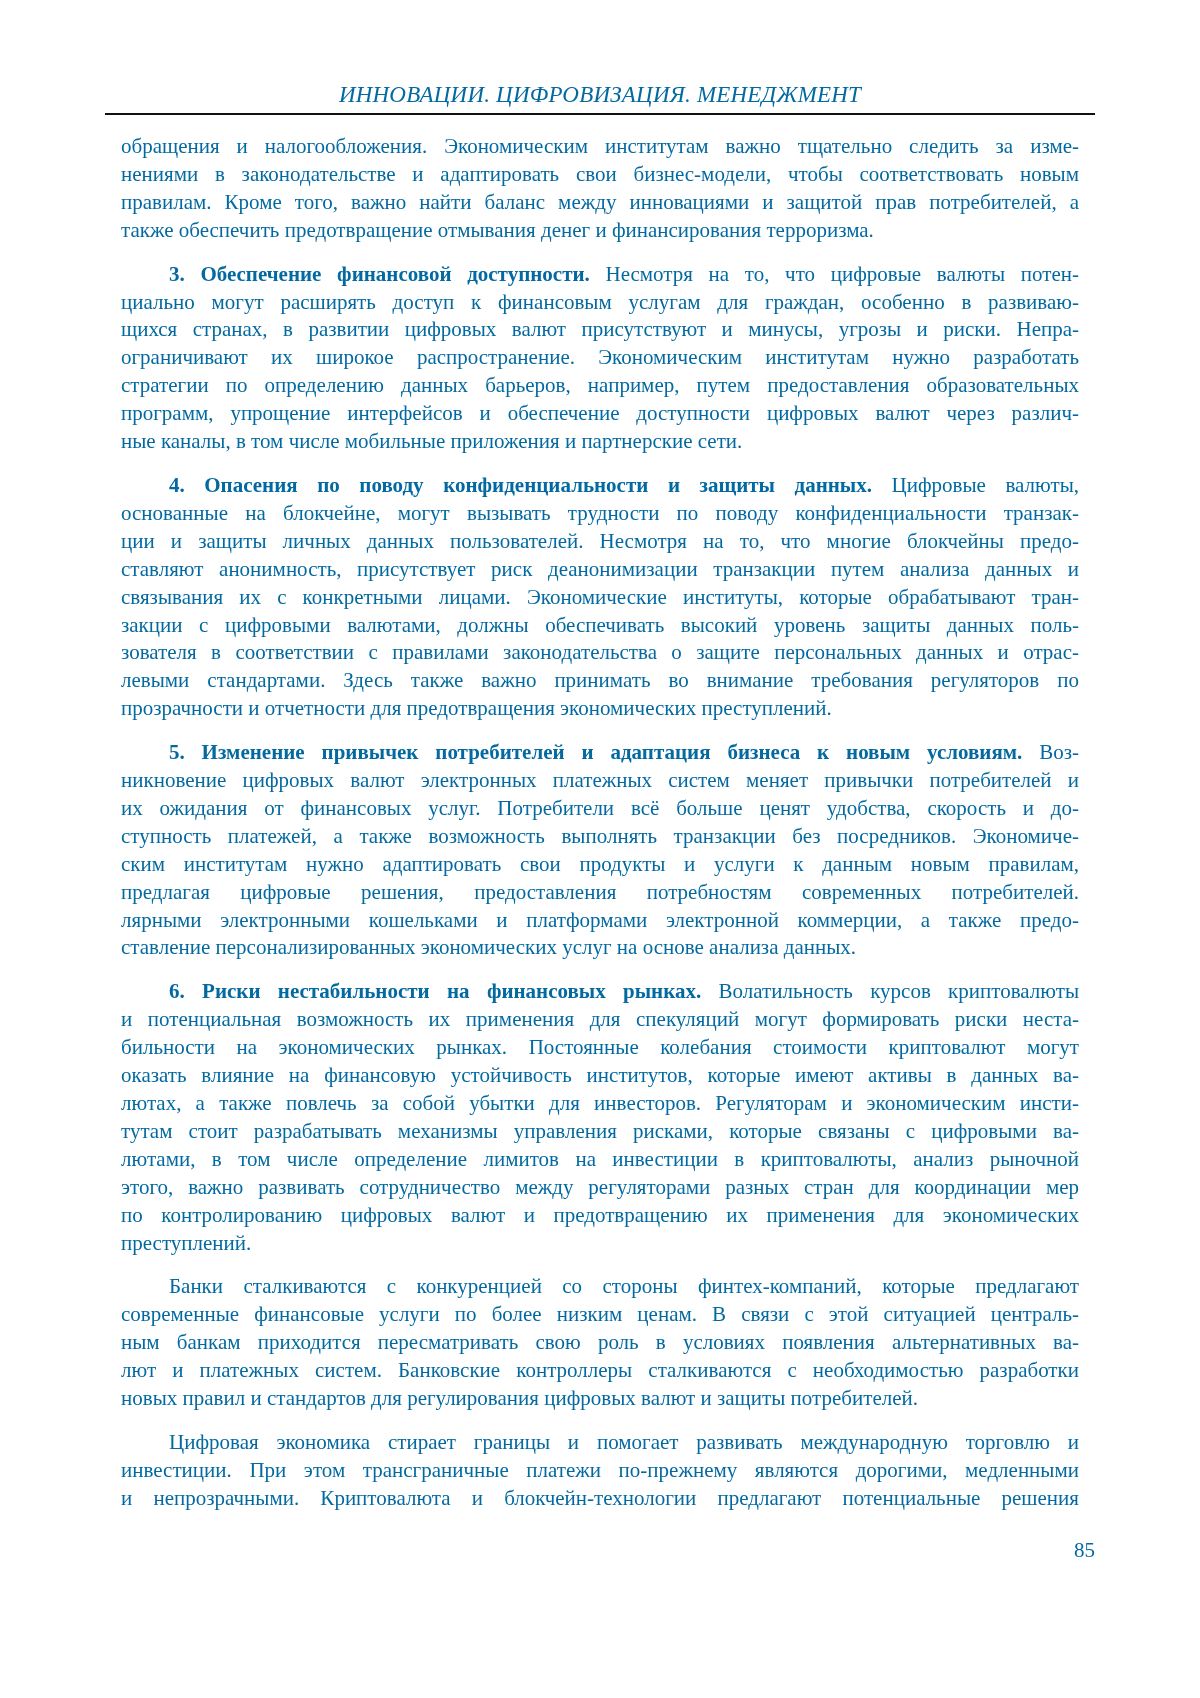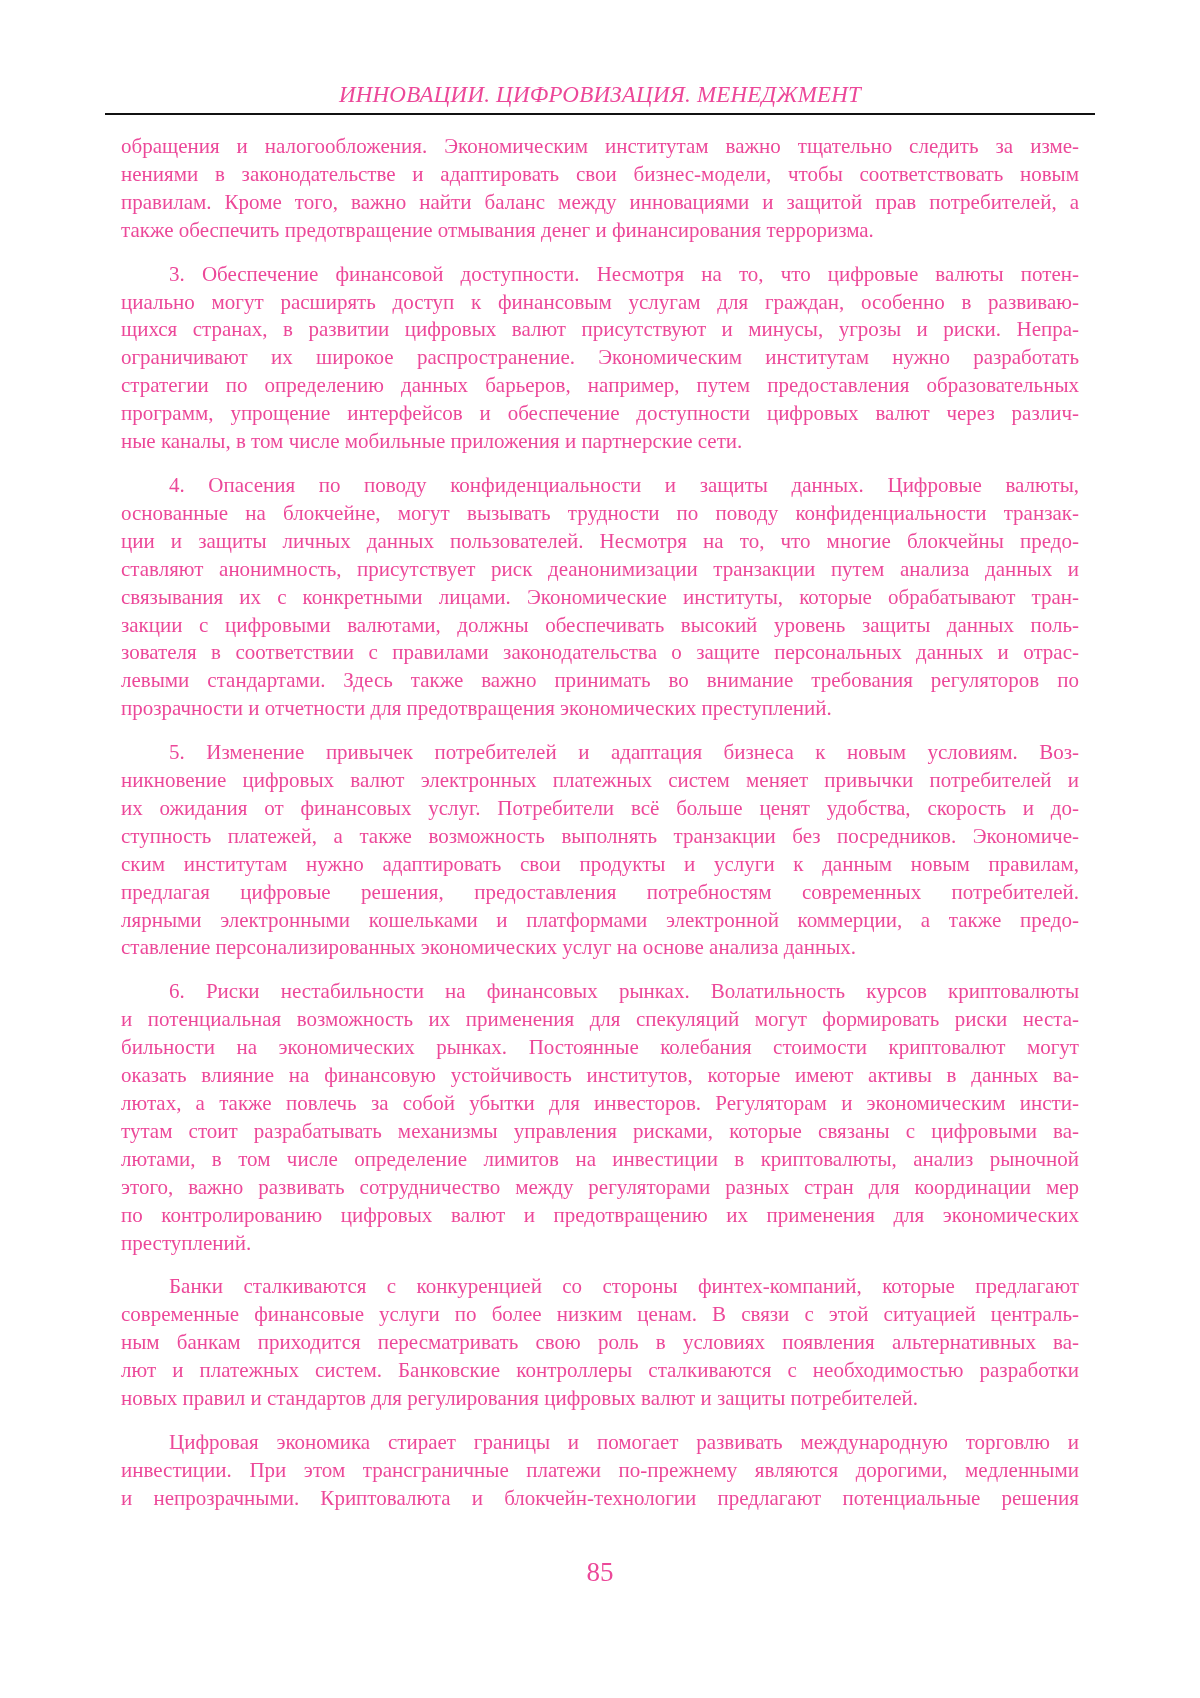--- a/index.html
+++ b/index.html
@@ -1,21 +1,21 @@
 <!DOCTYPE html>
 <html lang="ru"><head>
 <meta charset="utf-8">
 <style>
   html, body { margin: 0; padding: 0; background: #ffffff; }
   .page {
     position: relative;
     width: 1200px;
     height: 1698px;
     background: #ffffff;
-    color: #ec4899;
+    color: #0369a1;
     font-family: "Liberation Serif", "DejaVu Serif", serif;
     overflow: hidden;
     border-radius: 14px;
   }
   .measure { width: 990px; margin: 0 auto; }
   .running-head { padding-top: 82px; }
   .running-head .rh-title {
     text-align: center;
     font-style: italic;
     font-size: 23px;
@@ -33,25 +33,25 @@
     font-size: 21px;
     line-height: 27.9px;
   }
   .para { margin: 16px; }
   .line {
     text-align: justify;
     text-align-last: justify;
   }
   .line.last { text-align-last: left; }
   .line.indent { text-indent: 48px; }
-  .line b { font-weight: normal; }
+  .line b { font-weight: bold; }
   .pageno {
-    margin-top: 46px;
-    text-align: center;
-    font-size: 27px;
+    margin-top: 24px;
+    text-align: right;
+    font-size: 21px;
     line-height: 27px;
   }
 </style>
 </head>
 <body>
 
 <div class="page">
   <header class="running-head measure">
     <div class="rh-title">ИННОВАЦИИ. ЦИФРОВИЗАЦИЯ. МЕНЕДЖМЕНТ</div>
     <div class="rh-rule"></div>

